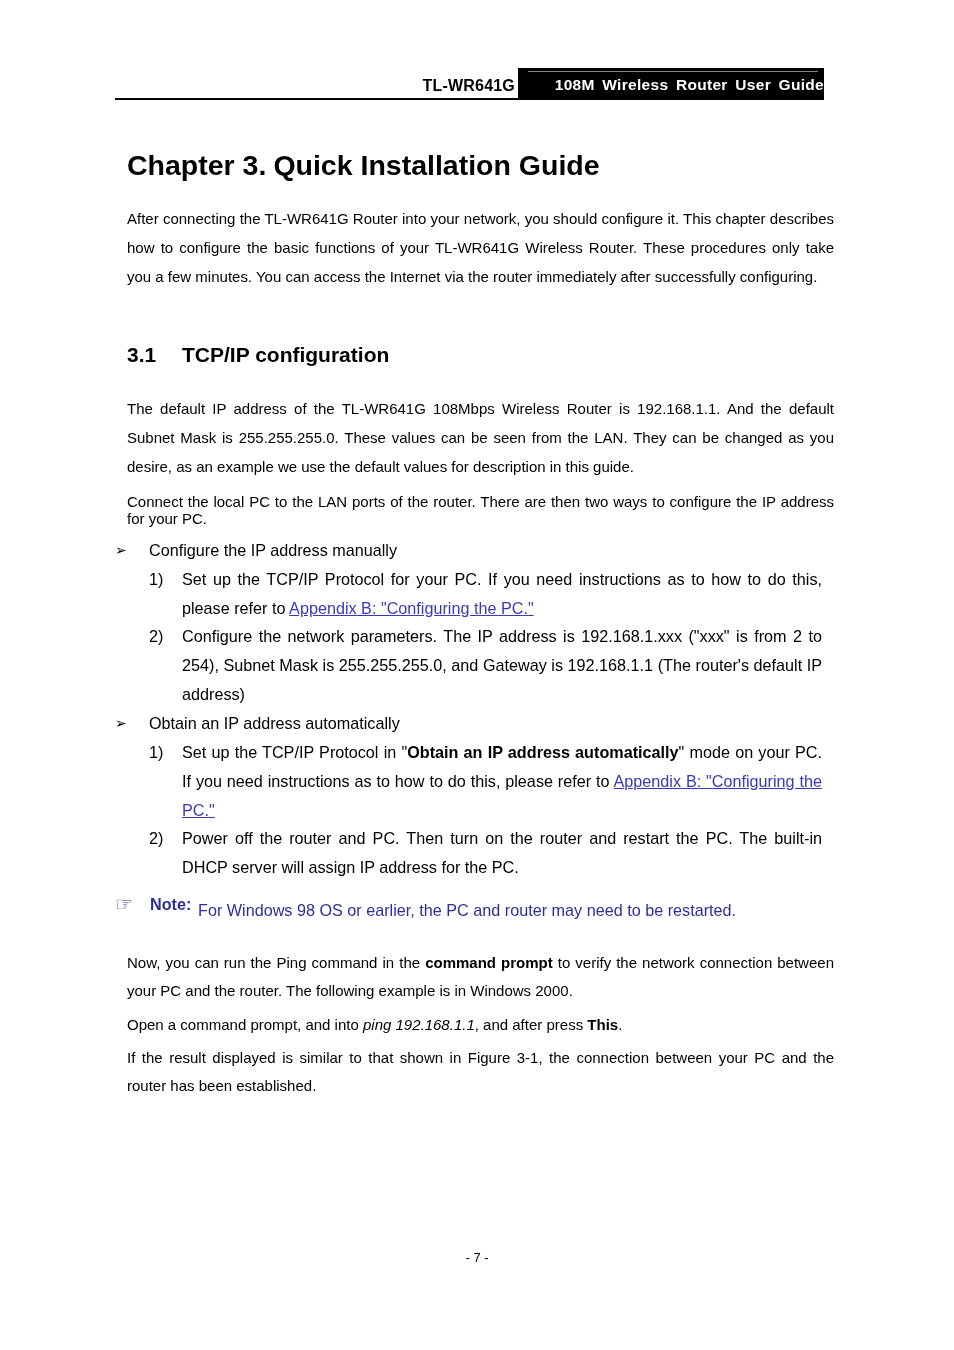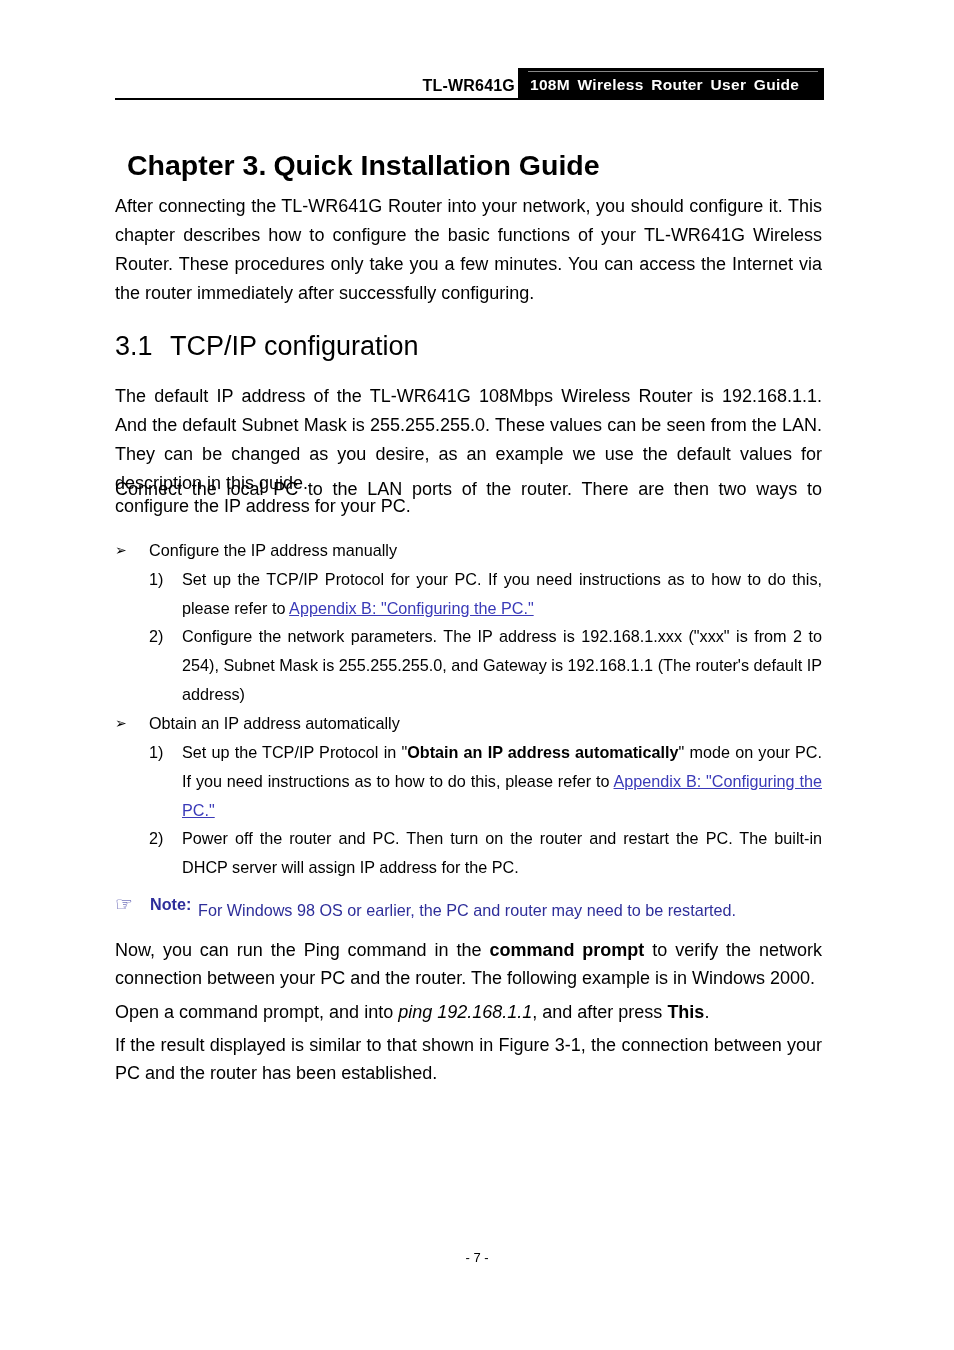--- a/index.html
+++ b/index.html
@@ -12,39 +12,39 @@
     border-bottom: 2px solid #000;
   }
   .header .model {
     position: absolute; right: 309px; top: 9px;
     font-weight: bold; font-size: 16px; letter-spacing: 0.2px;
   }
   .header .guide {
     position: absolute; right: 0; top: 0; width: 306px; height: 30px;
     background: #000; color: #fff; font-weight: bold; font-size: 15.5px;
     box-sizing: border-box; padding-top: 8px; padding-left: 12px;
-    word-spacing: 3px; letter-spacing: 0.3px;
+    word-spacing: 3px; letter-spacing: 0.3px; text-align: right;
   }
   .header .guide::before {
     content: ""; position: absolute; left: 10px; right: 6px; top: 3px;
     border-top: 1px solid #888;
   }
   .chapter-title {
     position: absolute; left: 115px; top: 137px; margin: 12px;
     font-size: 28.5px; font-weight: bold;
   }
   .chapter-title .num { margin-right: 7px; }
   p, .line { margin: 0; font-size: 16.2px; }
   .para {
     position: absolute; left: 115px; width: 707px;
-    font-size: 18px; line-height: 29px; text-align: justify; margin: 0;
+    font-size: 15px; line-height: 29px; text-align: justify; margin: 12px;
   }
   .section-title {
-    position: absolute; left: 115px; top: 331px; margin: 0;
-    font-size: 27px; font-weight: normal;
+    position: absolute; left: 115px; top: 331px; margin: 12px;
+    font-size: 21px; font-weight: bold;
   }
   .section-title .num { display: inline-block; width: 55px; }
   .bullet {
     position: absolute; left: 115px; width: 707px; font-size: 16.2px; line-height: 29px;
   }
   .bullet .arrow { position: absolute; left: 0; top: 0; font-size: 14px; }
   .bullet .text { position: absolute; left: 34px; }
   .item {
     position: absolute; left: 149px; width: 673px; font-size: 16.2px; line-height: 29px;
   }

